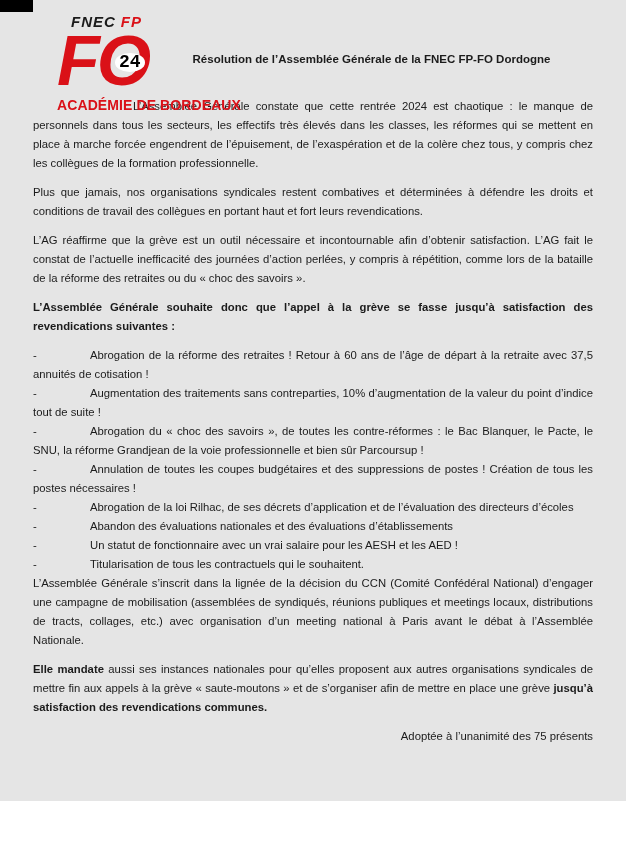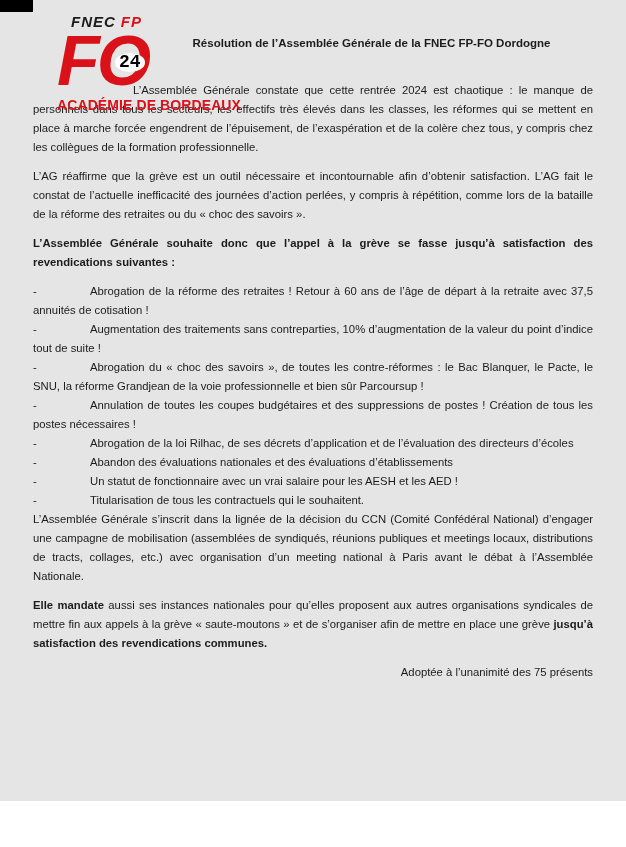--- a/index.html
+++ b/index.html
@@ -41,21 +41,21 @@
     padding:1px 4px 2px;
     line-height:16px;
   }
   .logo-sub {
     font-size:14px; font-weight:bold;
     white-space:nowrap; margin-top:5px; letter-spacing:0.1px;
   }
   
   .header {
     margin-left:150px; width:443px;
-    padding-top:36px;
+    padding-top:52px;
     text-align:center;
     font-weight:bold; font-size:11.5px; line-height:15px;
   }
   .header .title-line + .title-line { margin-top:11px; }
   
   .doc-body {
     margin:30px 33px 0 33px;
     font-size:11.3px; line-height:19px;
     text-align:justify;
   }
@@ -88,20 +88,21 @@
   </div>
 
   <div class="header">
     <div class="title-line">Résolution de l’Assemblée Générale de la FNEC FP-FO Dordogne</div>
   </div>
 
   <div class="doc-body">
 
     <p class="indent-first">L’Assemblée Générale constate que cette rentrée 2024 est chaotique : le manque de personnels dans tous les secteurs, les effectifs très élevés dans les classes, les réformes qui se mettent en place à marche forcée engendrent de l’épuisement, de l’exaspération et de la colère chez tous, y compris chez les collègues de la formation professionnelle.</p>
 
+    <p>Plus que jamais, nos organisations syndicales restent combatives et déterminées à défendre les droits et conditions de travail des collègues en portant haut et fort leurs revendications.</p>
 
     <p>L’AG réaffirme que la grève est un outil nécessaire et incontournable afin d’obtenir satisfaction. L’AG fait le constat de l’actuelle inefficacité des journées d’action perlées, y compris à répétition, comme lors de la bataille de la réforme des retraites ou du « choc des savoirs ».</p>
 
     <p class="bold">L’Assemblée Générale souhaite donc que l’appel à la grève se fasse jusqu’à satisfaction des revendications suivantes :</p>
 
     <div class="demands">
       <div class="demand"><span class="marker">-</span><span>Abrogation de la réforme des retraites ! Retour à 60 ans de l’âge de départ à la retraite avec 37,5 annuités de cotisation !</span></div>
       <div class="demand"><span class="marker">-</span><span>Augmentation des traitements sans contreparties, 10% d’augmentation de la valeur du point d’indice tout de suite !</span></div>
       <div class="demand"><span class="marker">-</span><span>Abrogation du « choc des savoirs », de toutes les contre-réformes : le Bac Blanquer, le Pacte, le SNU, la réforme Grandjean de la voie professionnelle et bien sûr Parcoursup !</span></div>
       <div class="demand"><span class="marker">-</span><span>Annulation de toutes les coupes budgétaires et des suppressions de postes ! Création de tous les postes nécessaires !</span></div>

